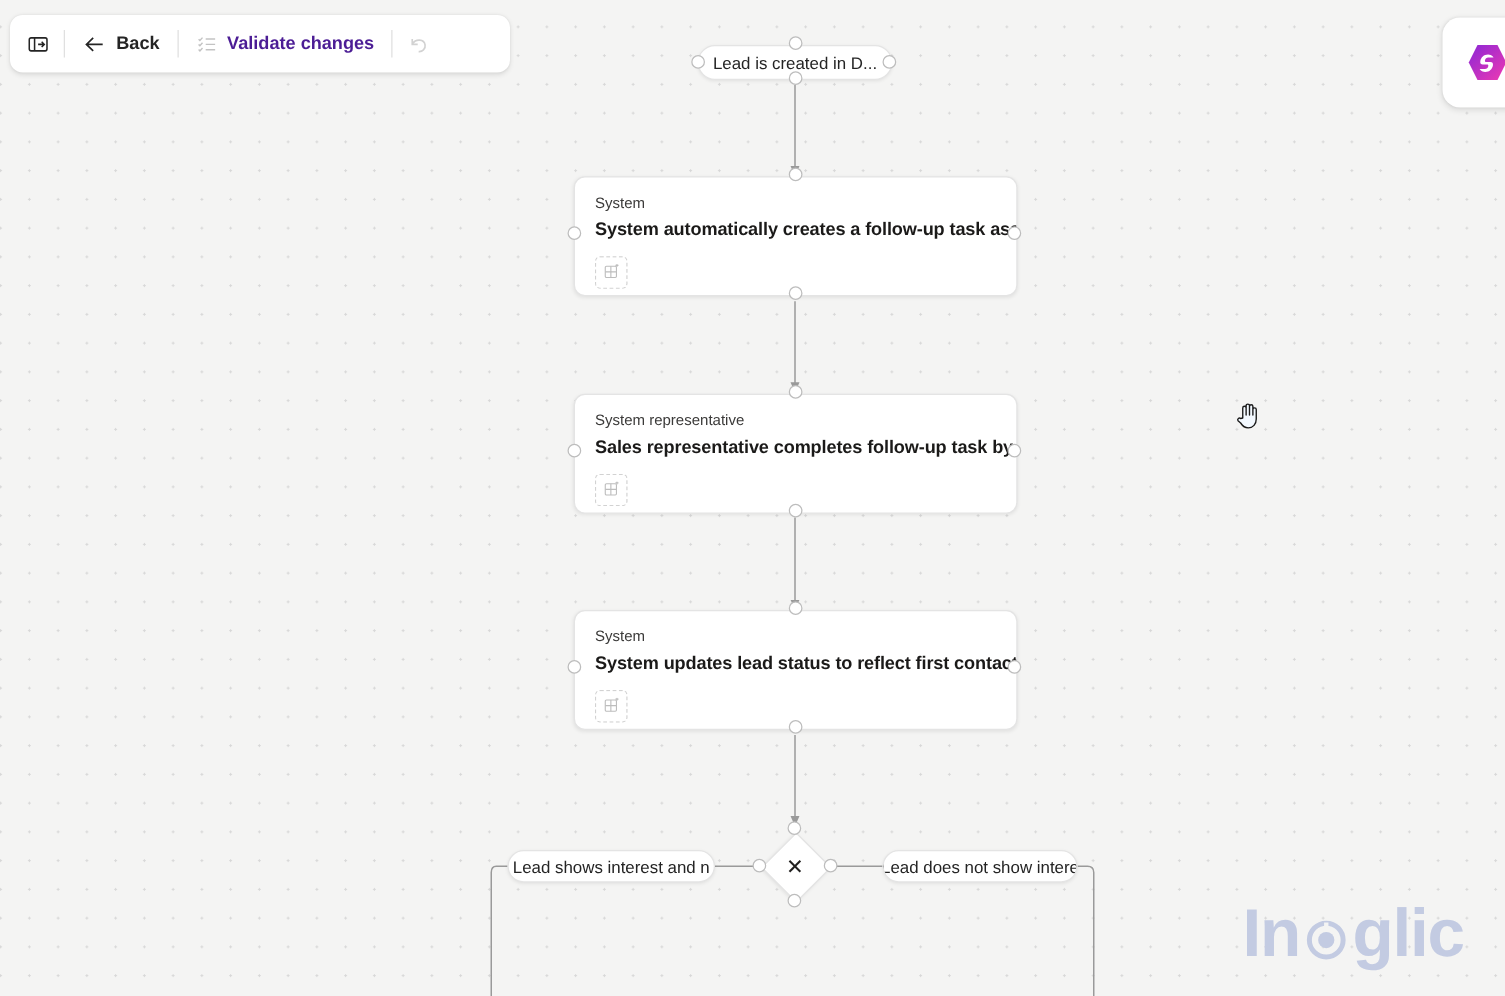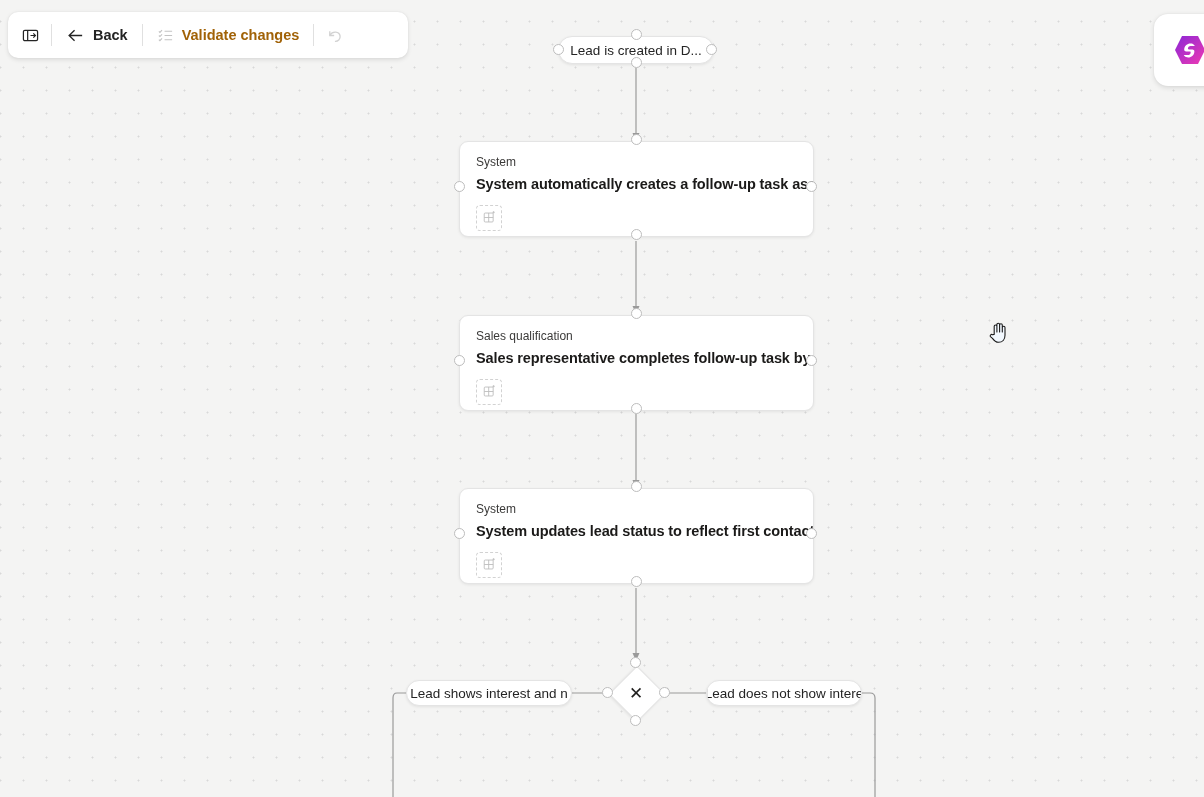--- a/index.html
+++ b/index.html
@@ -48,21 +48,21 @@
     border-radius: 5px;
     cursor: pointer;
     color: #242424;
     font-size: 14.5px;
     font-weight: 600;
     white-space: nowrap;
     background: transparent;
     border: none;
   }
   .tb-btn.icon-only { padding: 0 8px; }
-  .tb-btn.disabled { color: #a16207; cursor: default; font-weight: 600;}
+  .tb-btn.disabled { color: #4c1d95; cursor: default; font-weight: 600;}
   .tb-sep {
     width: 1px;
     height: 22px;
     background: #e0e0e0;
     margin: 0 4px;
     flex: 0 0 auto;
   }
   .tb-icon { display: flex; align-items: center; justify-content: center; }
 
   
@@ -273,21 +273,21 @@
           <path d="M11.5 1.6 h3 M13 0.2 v3" stroke-width="1"></path>
         </svg>
       </div>
     </div>
     <div class="handle" style="left:631px; top:134px;"></div>
     <div class="handle" style="left:631px; top:229px;"></div>
     <div class="handle" style="left:454px; top:181px;"></div>
     <div class="handle" style="left:806px; top:181px;"></div>
 
     <div class="node-card" style="left:459px; top:315px; width:355px; height:96px;">
-      <div class="node-role">Sales qualification</div>
+      <div class="node-role">System representative</div>
       <div class="node-title">Sales representative completes follow-up task by ma</div>
       <div class="node-tool">
         <svg width="13" height="13" viewBox="0 0 16 16" fill="none" stroke="#bdbdbd" stroke-width="1.1">
           <rect x="1.5" y="2.5" width="11" height="11" rx="1.2"></rect>
           <path d="M1.5 8 H12.5 M7 2.5 V13.5"></path>
           <path d="M11.5 1.6 h3 M13 0.2 v3" stroke-width="1"></path>
         </svg>
       </div>
     </div>
     <div class="handle" style="left:631px; top:308px;"></div>
@@ -375,20 +375,31 @@
         <linearGradient id="cpg" x1="0" y1="0" x2="1" y2="1">
           <stop offset="0%" stop-color="#8b27d6"></stop>
           <stop offset="100%" stop-color="#ef3ab2"></stop>
         </linearGradient>
       </defs>
       <path d="M10 4 H26 L33 18 L26 32 H10 L3 18 Z" fill="url(#cpg)"></path>
       <path d="M18.5 11.5 c-3.6 0 -5.6 2.4 -6.2 5 c-0.5 2.2 0.6 3 1.9 3 h3.4 c0.9 0 1.2 0.5 1 1.4 c-0.3 1.4 -1.3 2.2 -2.6 2.2 h-4.2 c0 0 1.1 2.4 4.4 2.4 c3.5 0 5.5 -2.4 6.1 -5 c0.5 -2.2 -0.6 -3 -1.9 -3 h-3.4 c-0.9 0 -1.2 -0.5 -1 -1.4 c0.3 -1.4 1.3 -2.2 2.6 -2.2 h4.2 c0 0 -1.1 -2.4 -4.3 -2.4 z" fill="#ffffff"></path>
     </svg>
   </div>
 
+  <div class="watermark">
+    <span>In</span>
+    <span class="wm-o">
+      <svg width="40" height="40" viewBox="0 0 40 40" fill="none">
+        <circle cx="20" cy="21" r="13.5" stroke="#c3cbe2" stroke-width="4"></circle>
+        <circle cx="20" cy="21" r="6.5" fill="#c3cbe2"></circle>
+        <path d="M20 7 L20 14" stroke="#f4f4f3" stroke-width="3.5"></path>
+      </svg>
+    </span>
+    <span>glic</span>
+  </div>
 
   <div class="cursor">
     <svg width="22" height="24" viewBox="0 0 22 24">
       <path d="M6.2 14.4 V6.3 a1.35 1.35 0 0 1 2.7 0 V12 V4.6 a1.35 1.35 0 0 1 2.7 0 V12 V5.1 a1.35 1.35 0 0 1 2.7 0 V12 V7.6 a1.35 1.35 0 0 1 2.7 0 v7.6 c0 4.2 -2.6 7.1 -6.4 7.1 c-3 0 -4.4 -1.3 -6.1 -3.9 L2.4 16.6 a1.4 1.4 0 0 1 2.1 -1.8 z" fill="#f3f9ff" stroke="#1a1a1a" stroke-width="1.1" stroke-linejoin="round"></path>
     </svg>
   </div>
 
 </div>
 
 </body></html>

